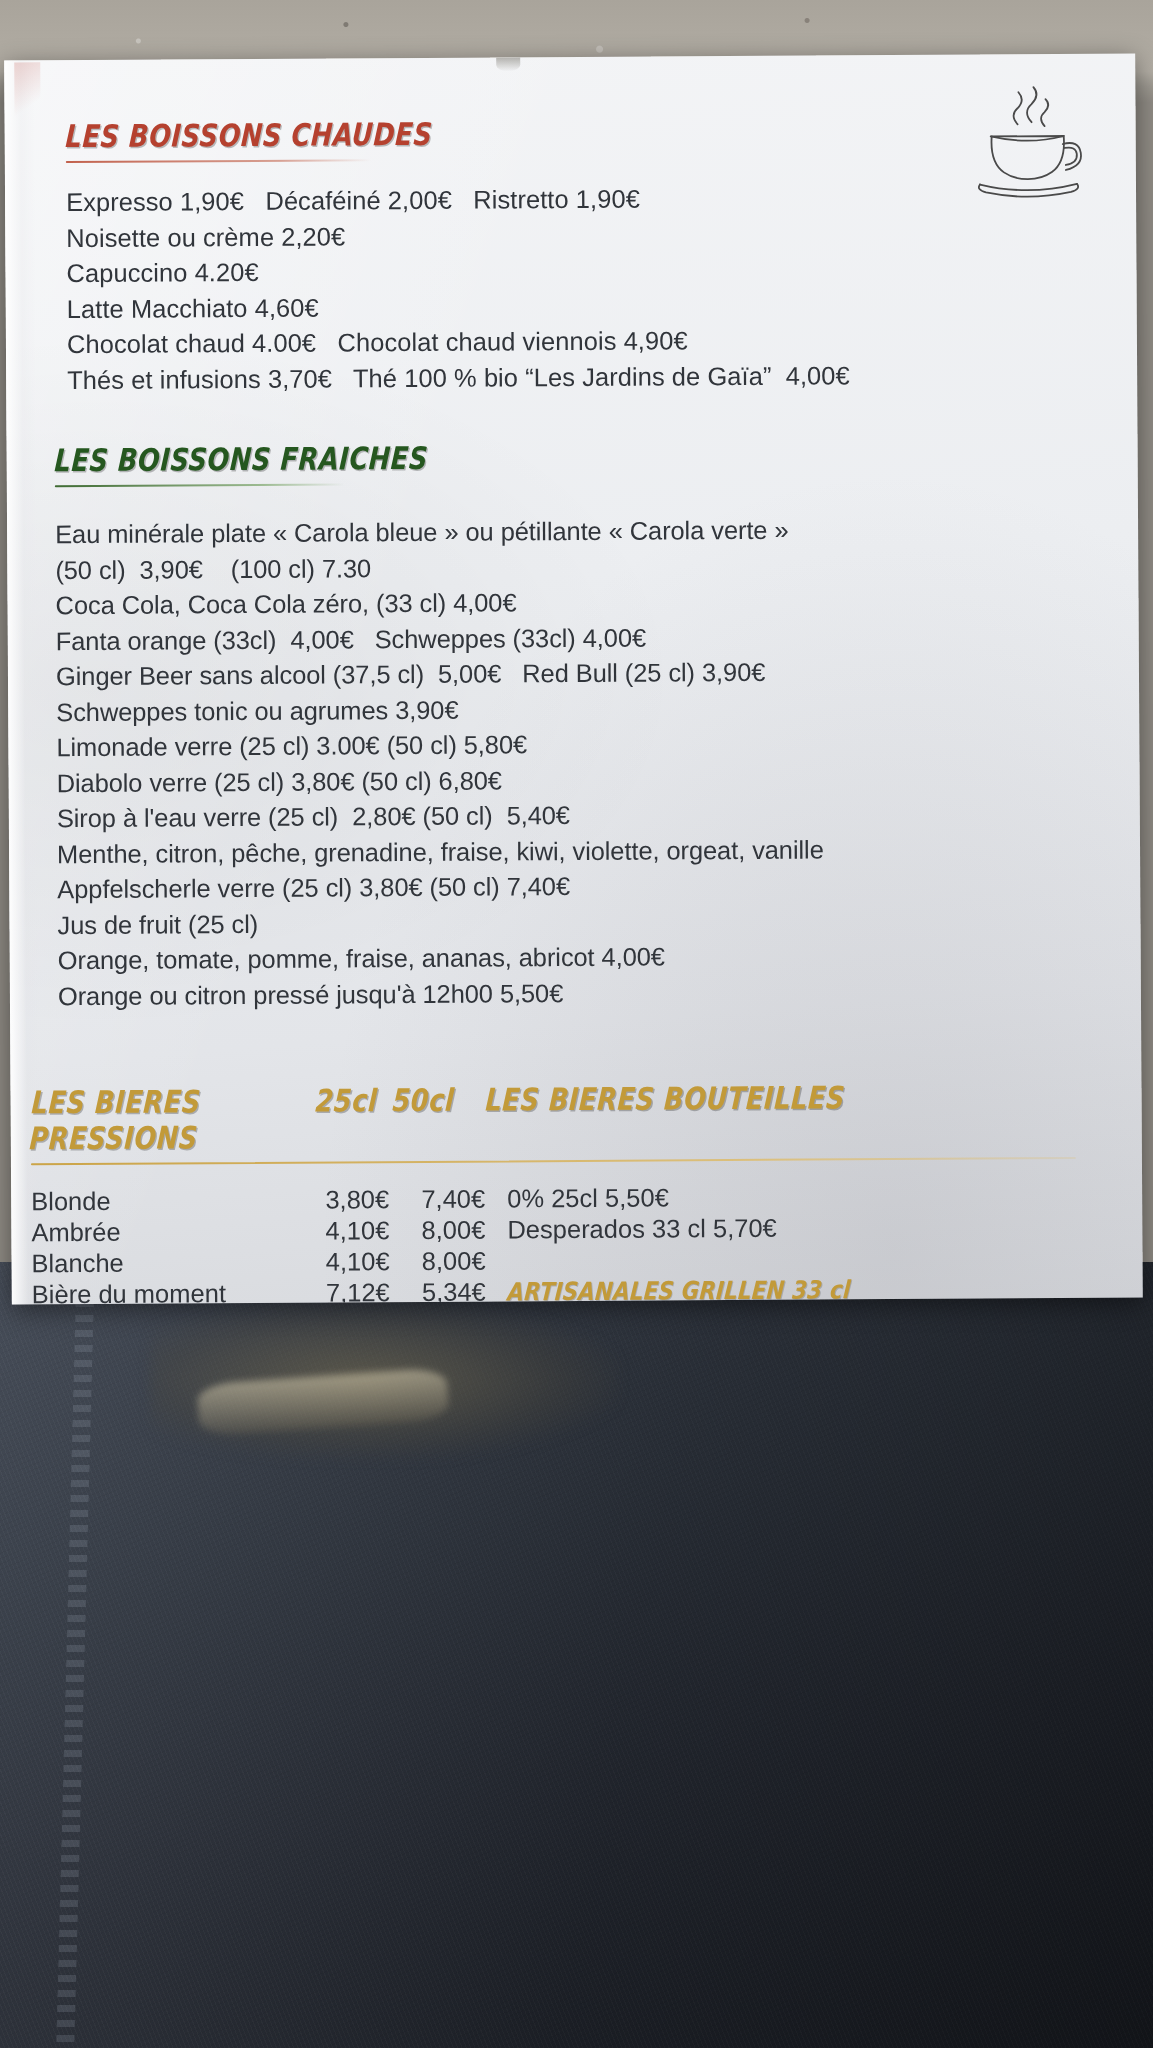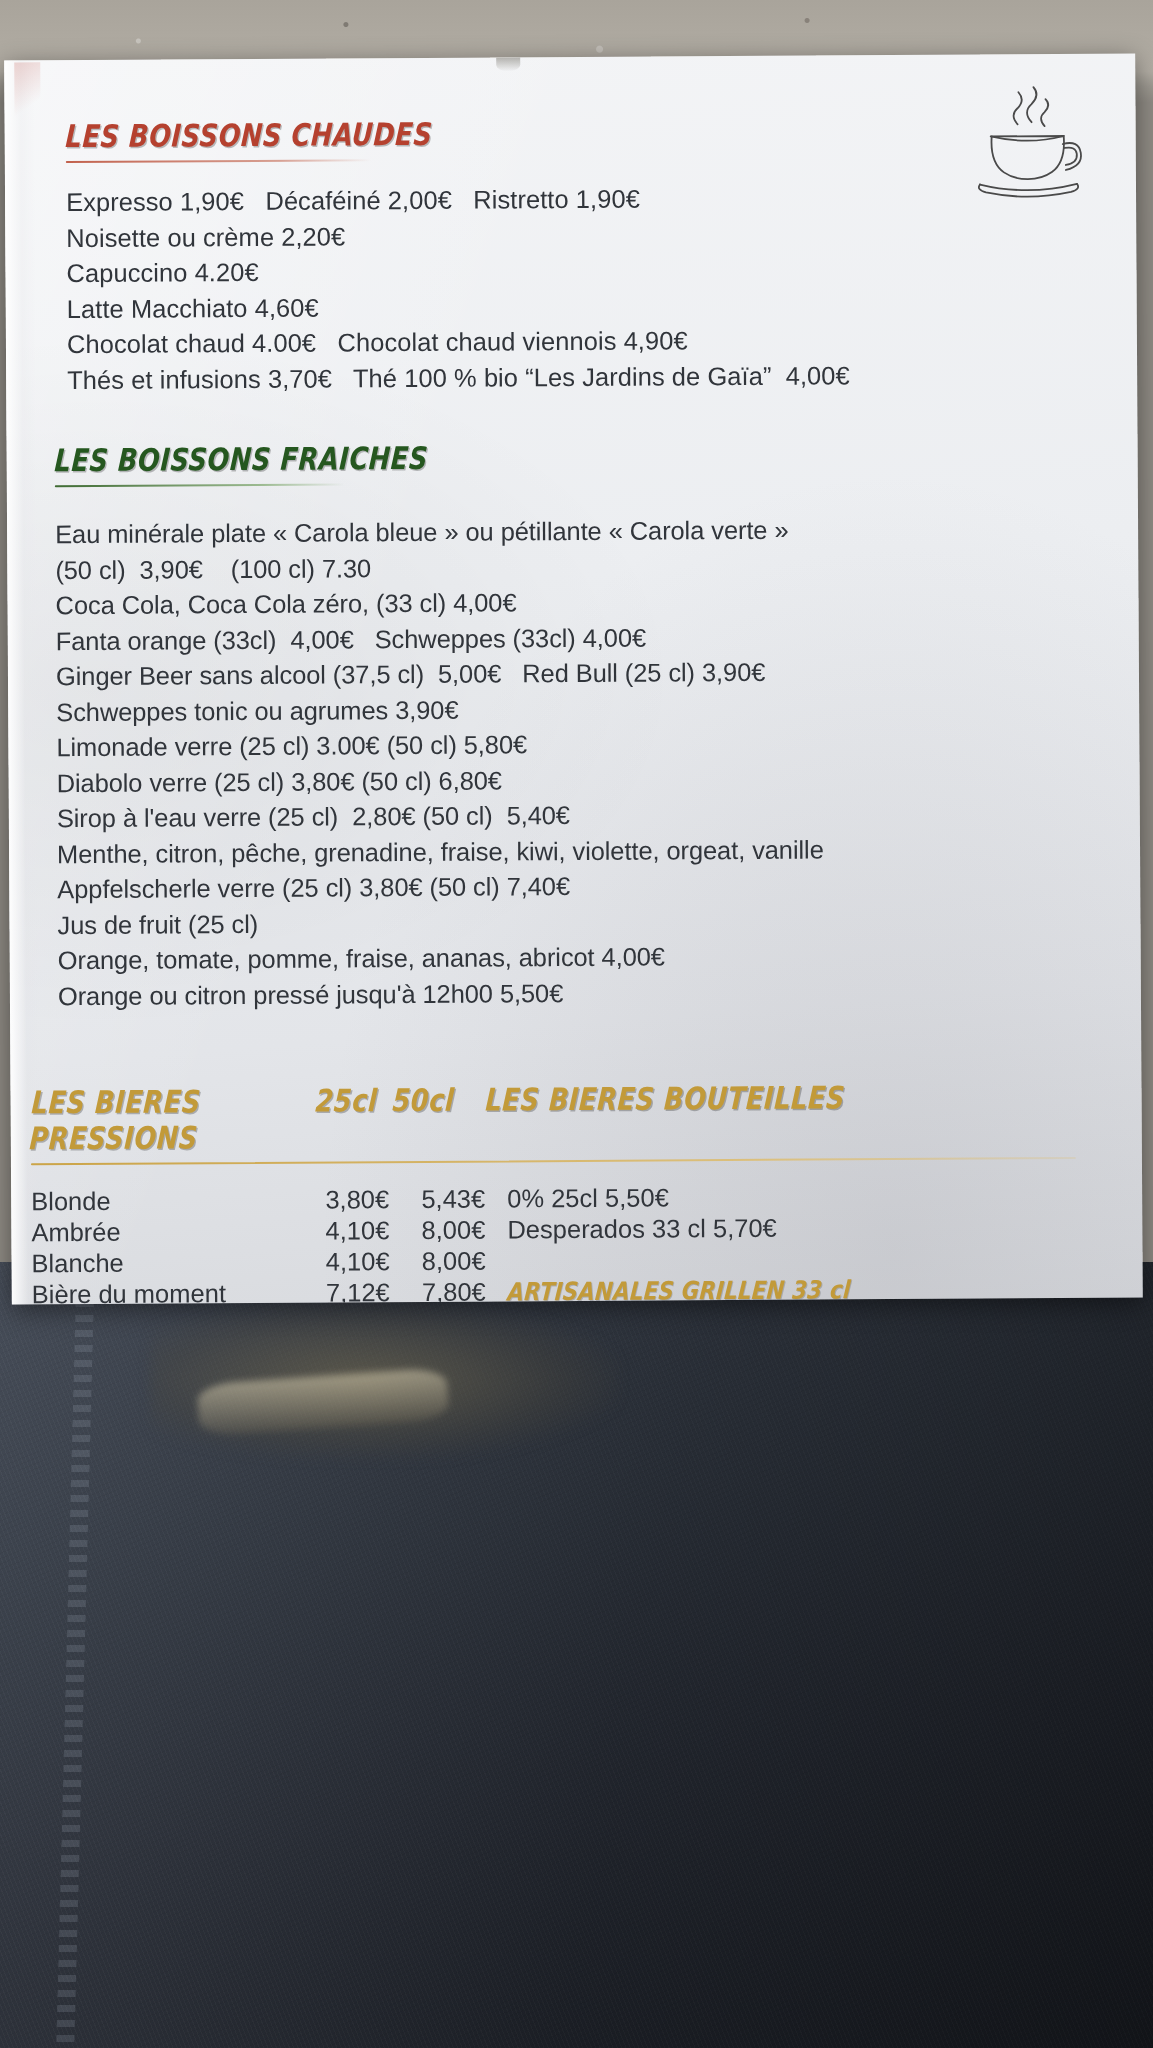--- a/index.html
+++ b/index.html
@@ -281,39 +281,39 @@
         <div class="sec-head beer-head bh-50">50cl</div>
         <div class="sec-head beer-head bh-bouteilles">LES BIERES BOUTEILLES</div>
       </div>
       <div class="sec-rule beer-rule"></div>
 
       <table class="beer-table">
         <tbody>
           <tr>
             <td class="bt-name">Blonde</td>
             <td class="bt-25">3,80€</td>
-            <td class="bt-50">5,43€</td>
+            <td class="bt-50">7,40€</td>
             <td class="bt-bottle">0% 25cl 5,50€</td>
           </tr>
           <tr>
             <td class="bt-name">Ambrée</td>
             <td class="bt-25">4,10€</td>
             <td class="bt-50">8,00€</td>
             <td class="bt-bottle">Desperados 33 cl 5,70€</td>
           </tr>
           <tr>
             <td class="bt-name">Blanche</td>
             <td class="bt-25">4,10€</td>
             <td class="bt-50">8,00€</td>
             <td class="bt-bottle"></td>
           </tr>
           <tr>
             <td class="bt-name">Bière du moment</td>
             <td class="bt-25">7,12€</td>
-            <td class="bt-50">7,80€</td>
+            <td class="bt-50">5,34€</td>
             <td class="bt-bottle"><span class="artisanales">ARTISANALES GRILLEN 33 cl</span></td>
           </tr>
 
         </tbody>
       </table>
     </div>
 
   </div>
 
   <div class="page-sheen"></div>

